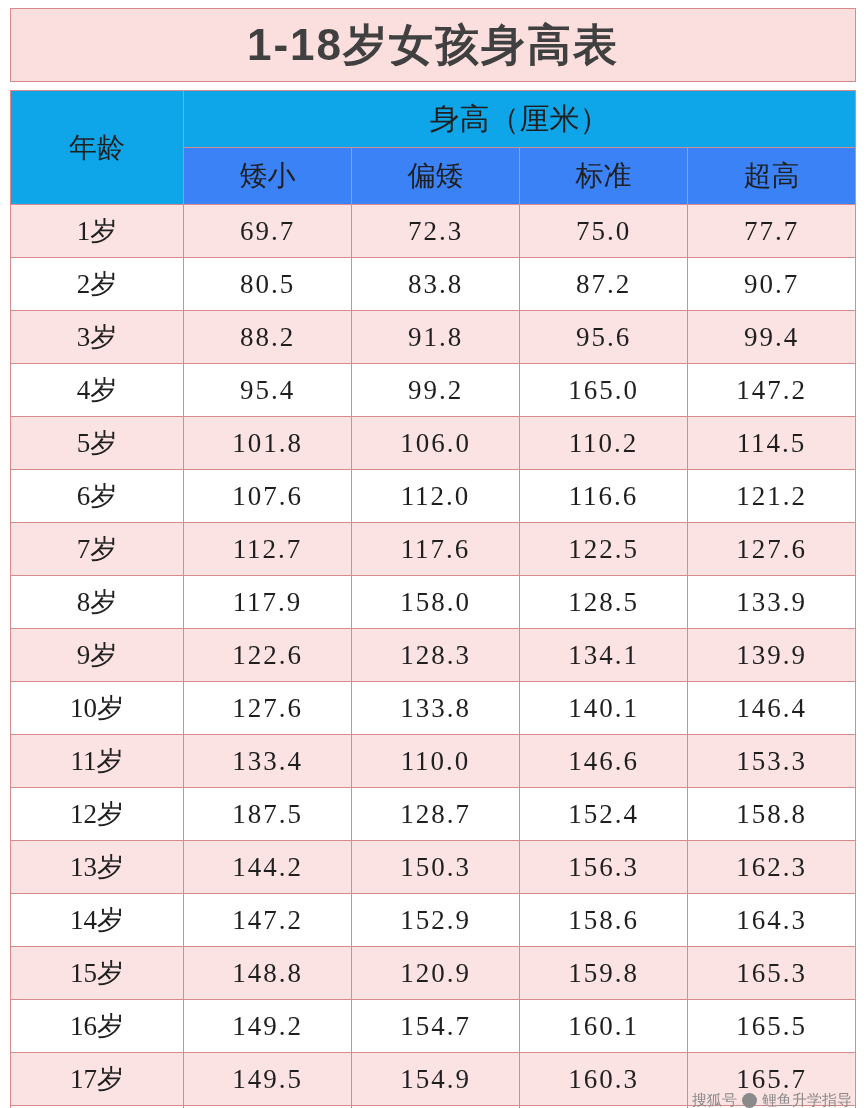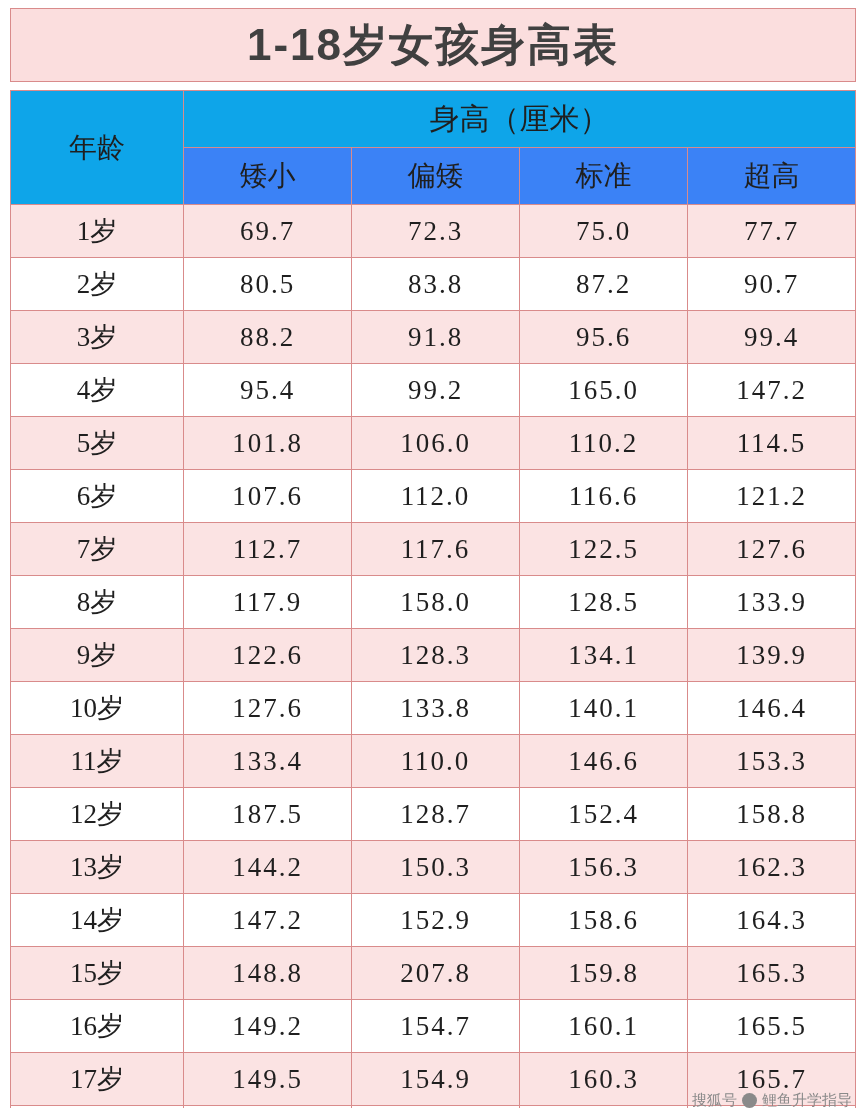--- a/index.html
+++ b/index.html
@@ -227,21 +227,21 @@
         <tr class="row-even">
           <td class="age-cell">14岁</td>
           <td class="val-cell">147.2</td>
           <td class="val-cell">152.9</td>
           <td class="val-cell">158.6</td>
           <td class="val-cell">164.3</td>
         </tr>
         <tr class="row-odd">
           <td class="age-cell">15岁</td>
           <td class="val-cell">148.8</td>
-          <td class="val-cell">207.8</td>
+          <td class="val-cell">120.9</td>
           <td class="val-cell">159.8</td>
           <td class="val-cell">165.3</td>
         </tr>
         <tr class="row-even">
           <td class="age-cell">16岁</td>
           <td class="val-cell">149.2</td>
           <td class="val-cell">154.7</td>
           <td class="val-cell">160.1</td>
           <td class="val-cell">165.5</td>
         </tr>

